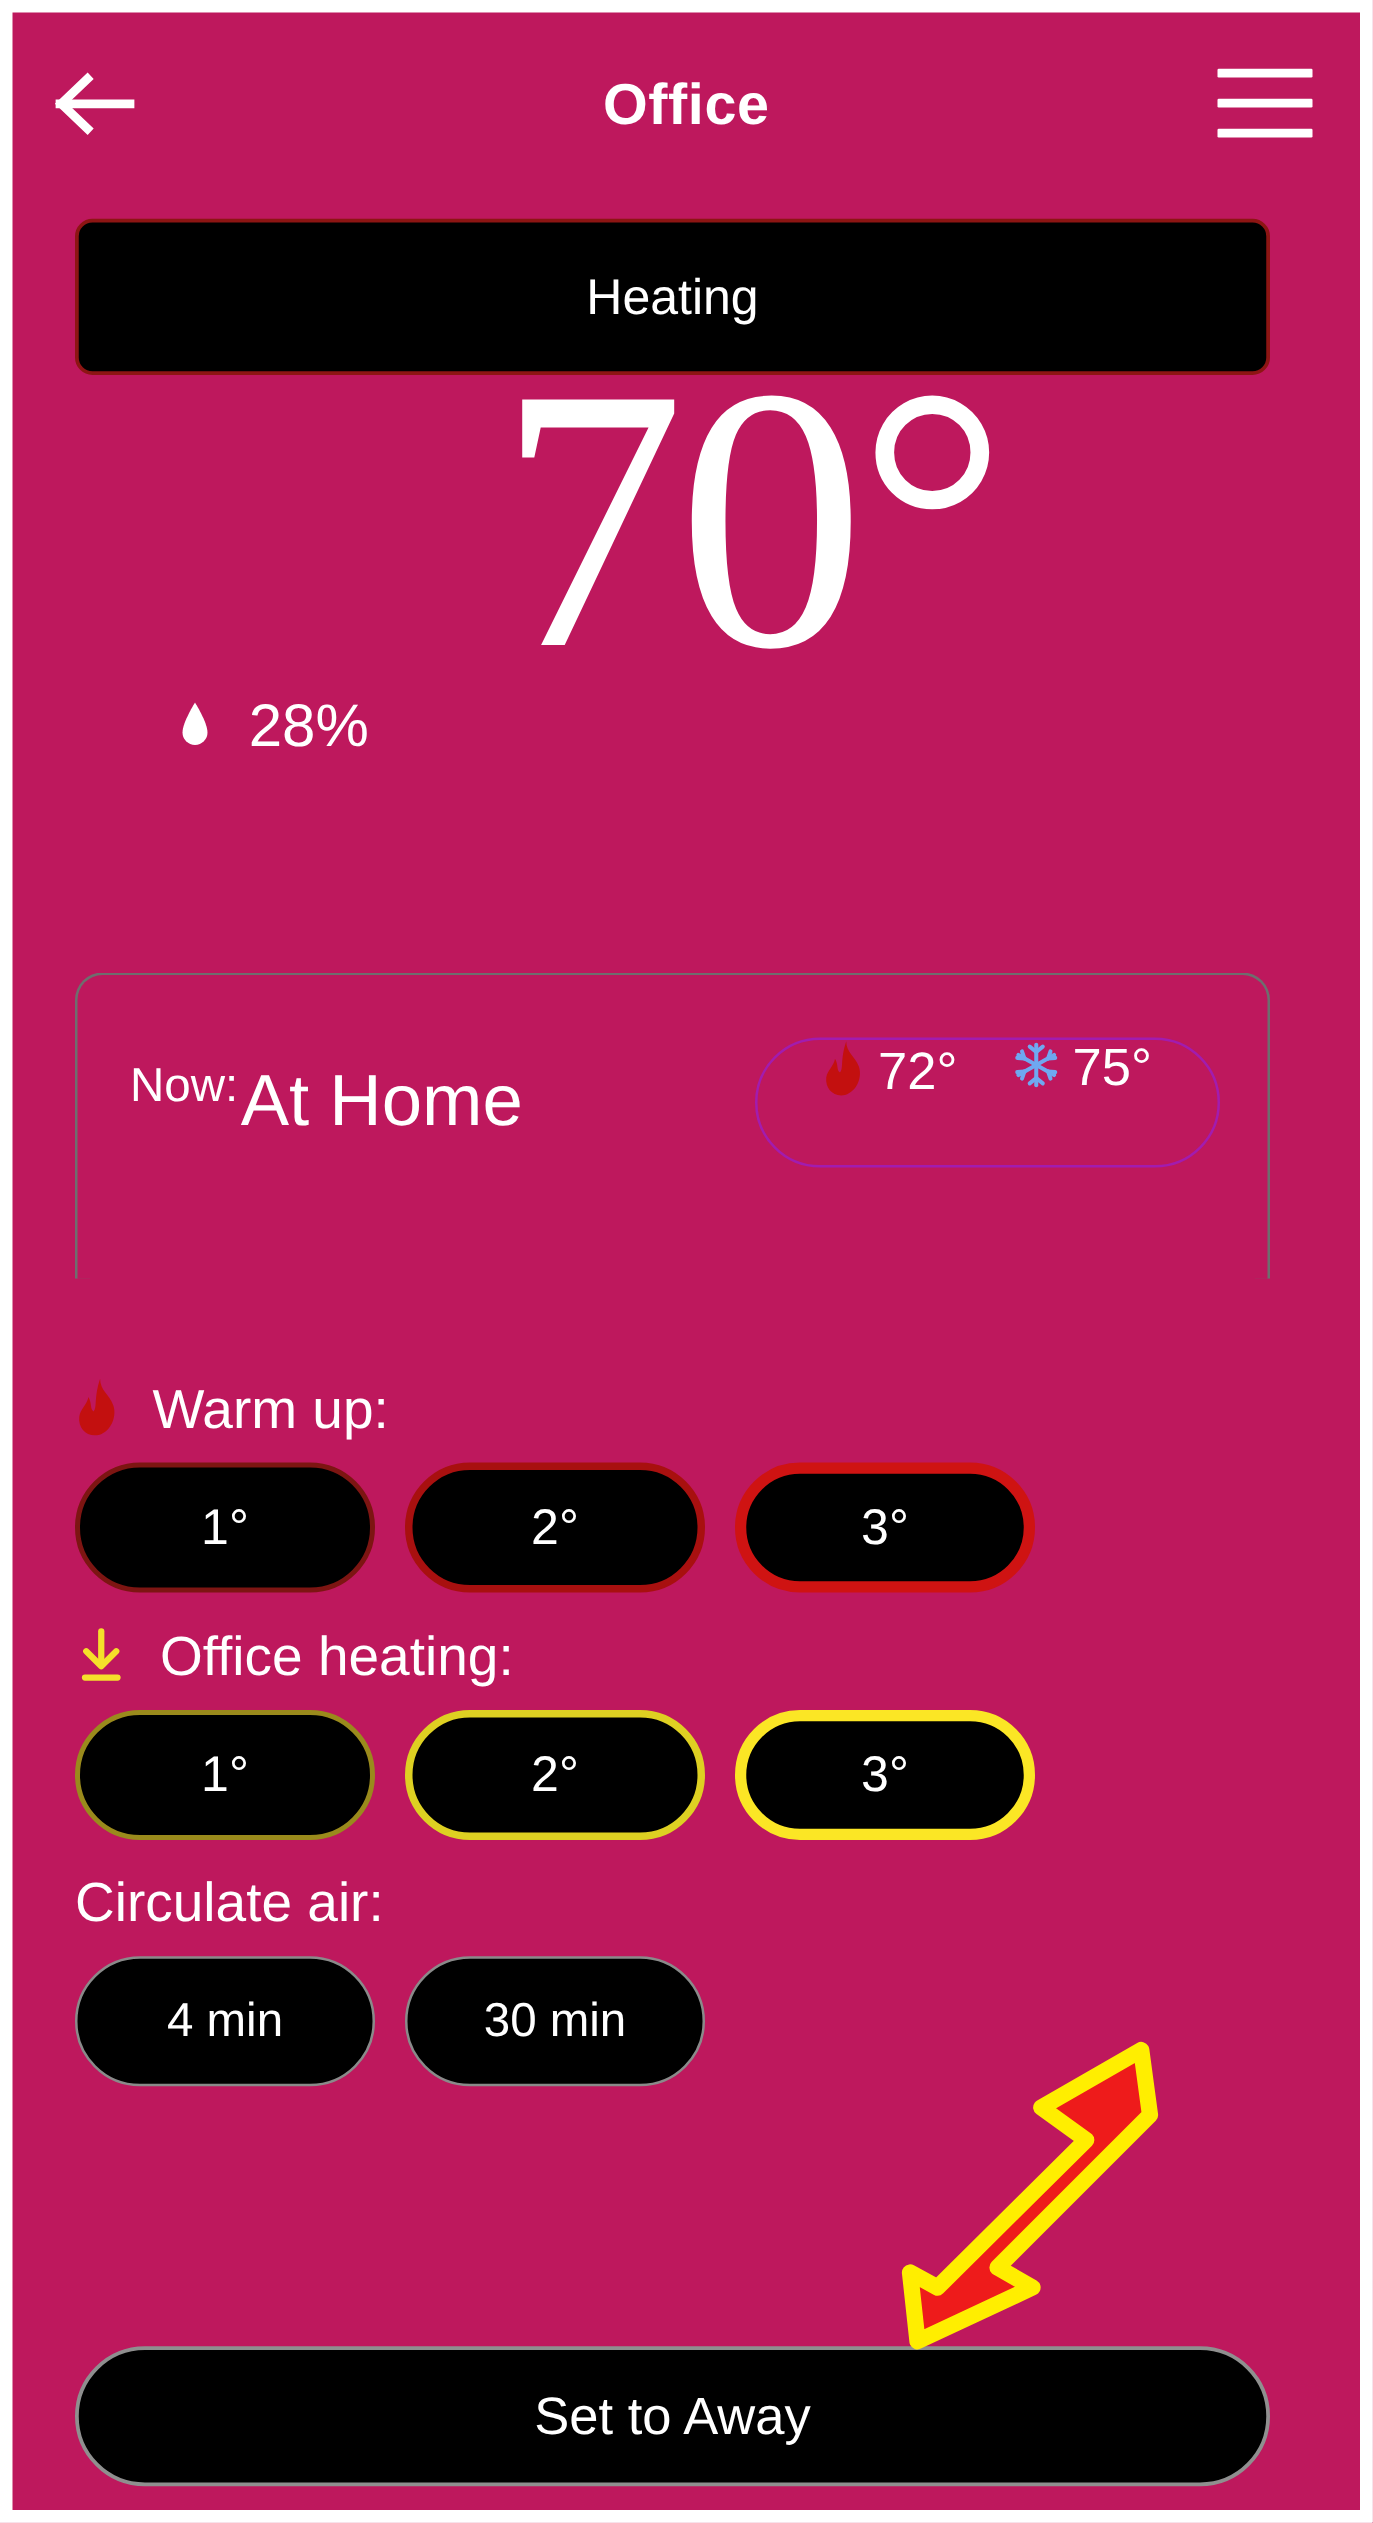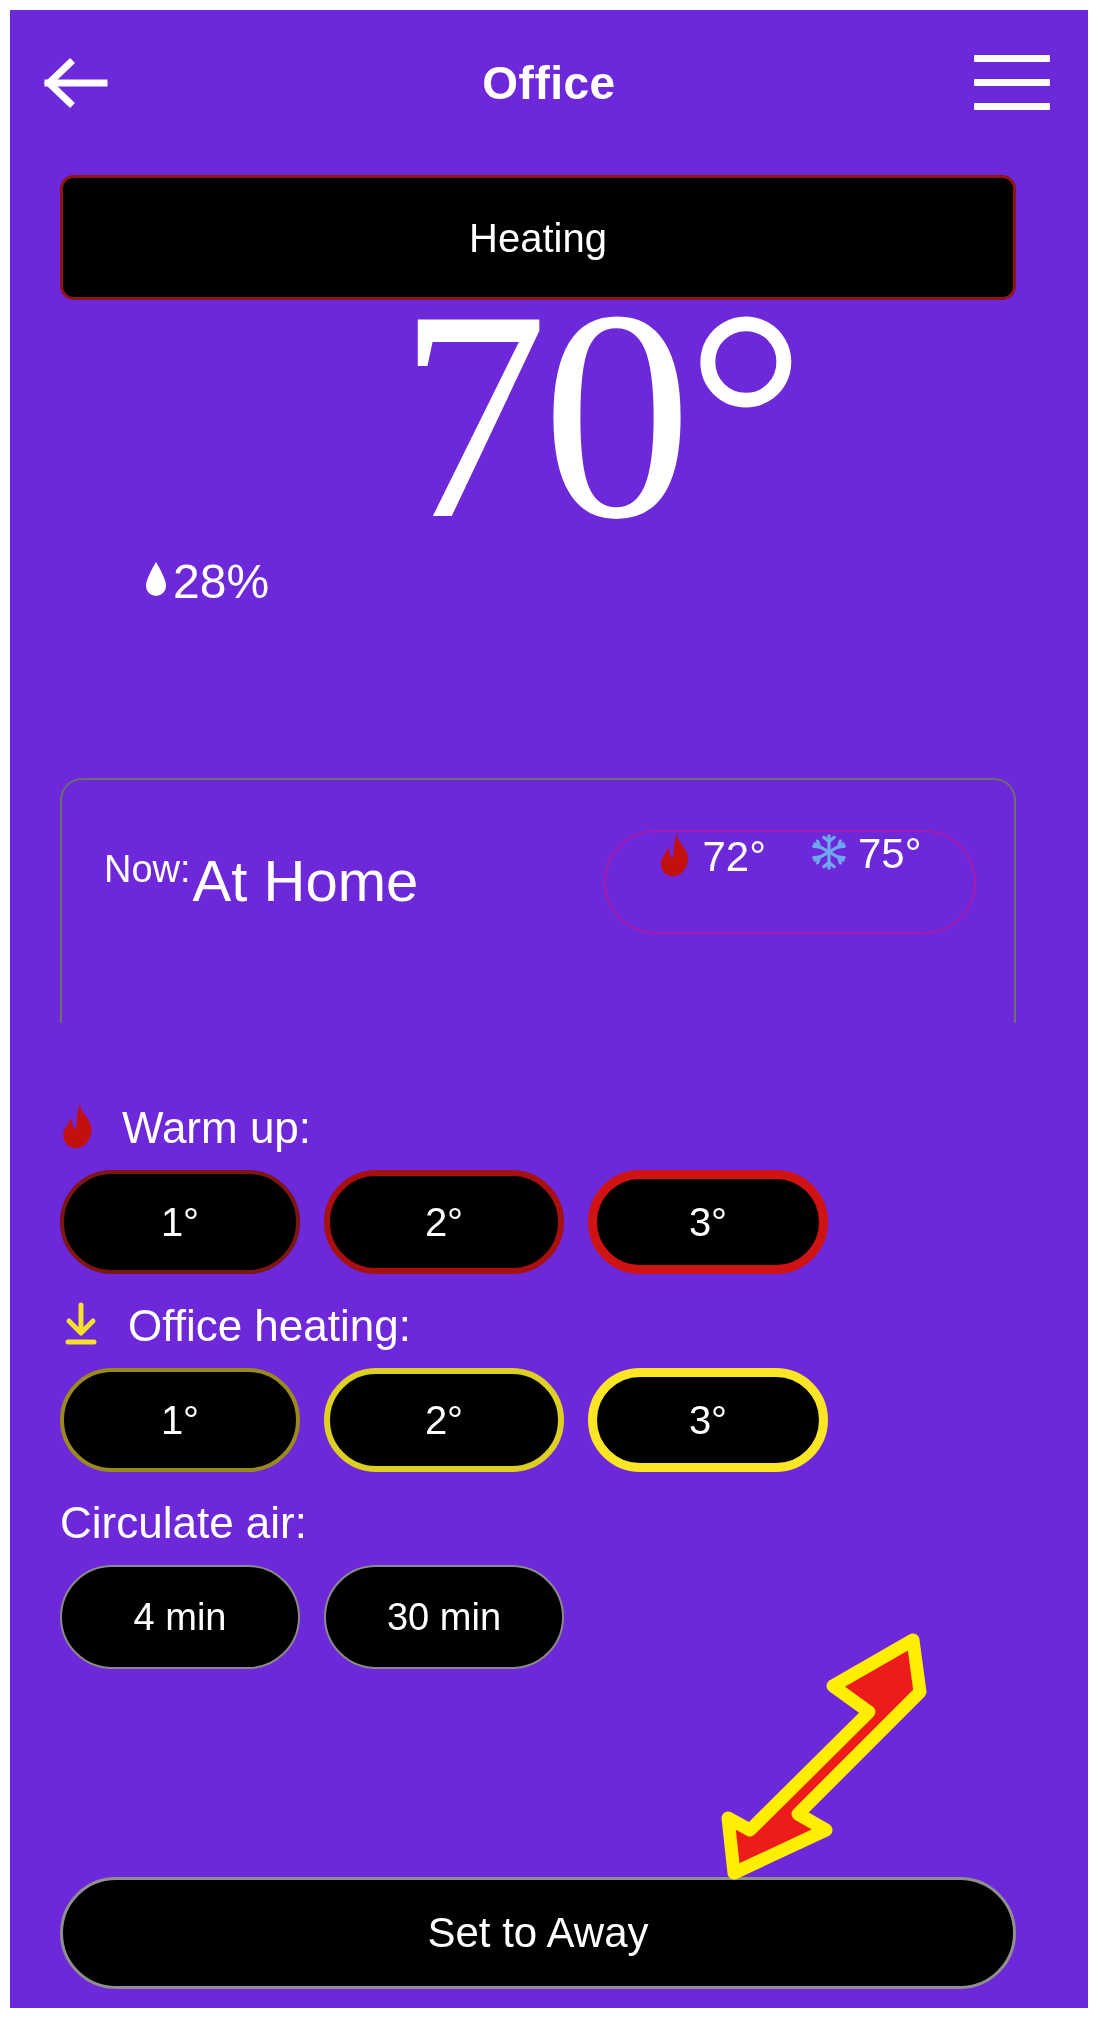--- a/index.html
+++ b/index.html
@@ -21,21 +21,21 @@
     height: 2018px;
     background: #ffffff;
     box-sizing: border-box;
     padding: 10px;
   }
 
   .phone-screen {
     position: relative;
     width: 1078px;
     height: 1998px;
-    background: #6d28d9;
+    background: #be185d;
     box-sizing: border-box;
     overflow: hidden;
   }
 
   
   .app-header {
     position: absolute;
     top: 20px;
     left: 0;
     width: 1078px;
@@ -132,21 +132,21 @@
     box-sizing: border-box;
     font-family: Liberation Serif, serif;
   }
 
   .humidity {
     position: absolute;
     left: 133px;
     top: 238px;
     display: flex;
     align-items: center;
-    gap: 4px;
+    gap: 30px;
   }
   .humidity-value {
     color: #ffffff;
     font-size: 48px;
     line-height: 1;
   }
 
   
   .now-card {
     position: absolute;

